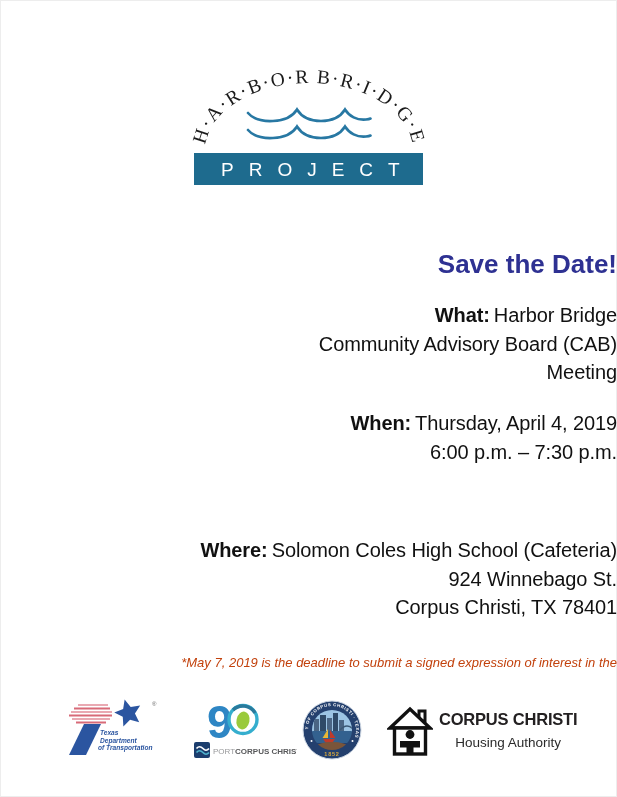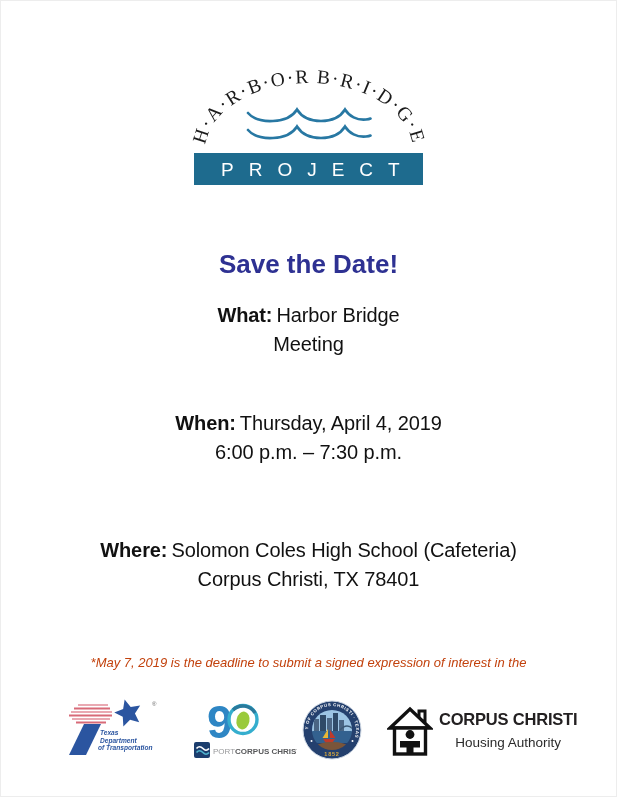--- a/index.html
+++ b/index.html
@@ -1,21 +1,21 @@
 <!DOCTYPE html>
 <html><head>
 <meta charset="utf-8">
 <style>
   html,body{margin:0;padding:0;background:#ffffff;}
   .page{
     position:relative;width:617px;height:797px;background:#ffffff;
     font-family:"Liberation Sans","DejaVu Sans",sans-serif;
     box-shadow:inset 0 0 0 1px #ededed;overflow:hidden;
   }
-  .abs{position:absolute;left:0;width:100%;text-align:center;}
+  .abs{position:absolute;left:0;width:100%;text-align:right;}
   .logo-wrap{position:absolute;top:55px;left:50%;transform:translateX(-50%);}
   .headline{top:249px;font-size:26px;font-weight:bold;color:#2E3192;letter-spacing:0;}
   .info{font-size:20px;color:#111111;line-height:28.5px;letter-spacing:-0.1px;}
   .info .lbl{font-weight:bold;padding-right:4px;}
   .what{top:301px;}
   .when{top:409px;}
   .where{top:536px;}
   .note-italic{font-style:italic;font-size:16.5px;line-height:24px;}
   .footnote{top:654px;font-style:italic;font-size:13px;line-height:18px;color:#c2410c;font-weight:500;}
   .logos{position:absolute;top:0;left:0;width:617px;height:797px;pointer-events:none;}
@@ -47,30 +47,32 @@
       </g>
       <rect x="5" y="98" width="229" height="32" fill="#1E6B8E"></rect>
       <text x="32" y="121" font-size="19" letter-spacing="15" fill="#ffffff" font-family="Liberation Sans, DejaVu Sans, sans-serif">PROJECT</text>
     </svg>
   </div>
 
   <div class="abs headline">Save the Date!</div>
 
   <div class="abs info what">
     <div><span class="lbl">What:</span><span>Harbor Bridge</span></div>
+    <div>Community Advisory Board (CAB)</div>
     <div>Meeting</div>
   </div>
 
   <div class="abs info when">
     <div><span class="lbl">When:</span><span>Thursday, April 4, 2019</span></div>
     <div>6:00 p.m. – 7:30 p.m.</div>
   </div>
 
   <div class="abs info where">
     <div><span class="lbl">Where:</span><span>Solomon Coles High School (Cafeteria)</span></div>
+    <div>924 Winnebago St.</div>
     <div>Corpus Christi, TX 78401</div>
   </div>
 
   <div class="abs footnote">
     <div>*May 7, 2019 is the deadline to submit a signed expression of interest in the</div>
   </div>
 
   <div class="logos">
 
     <div class="logo-item txdot">

